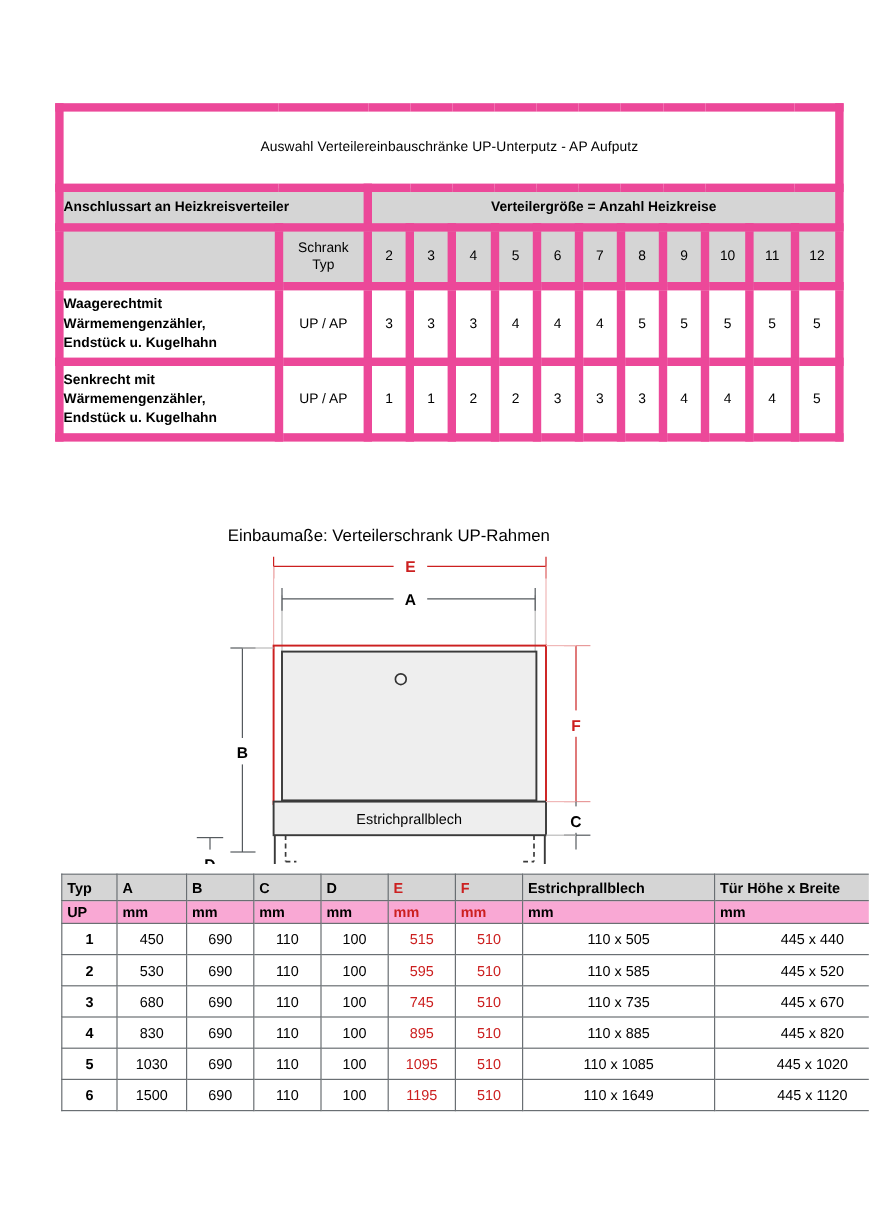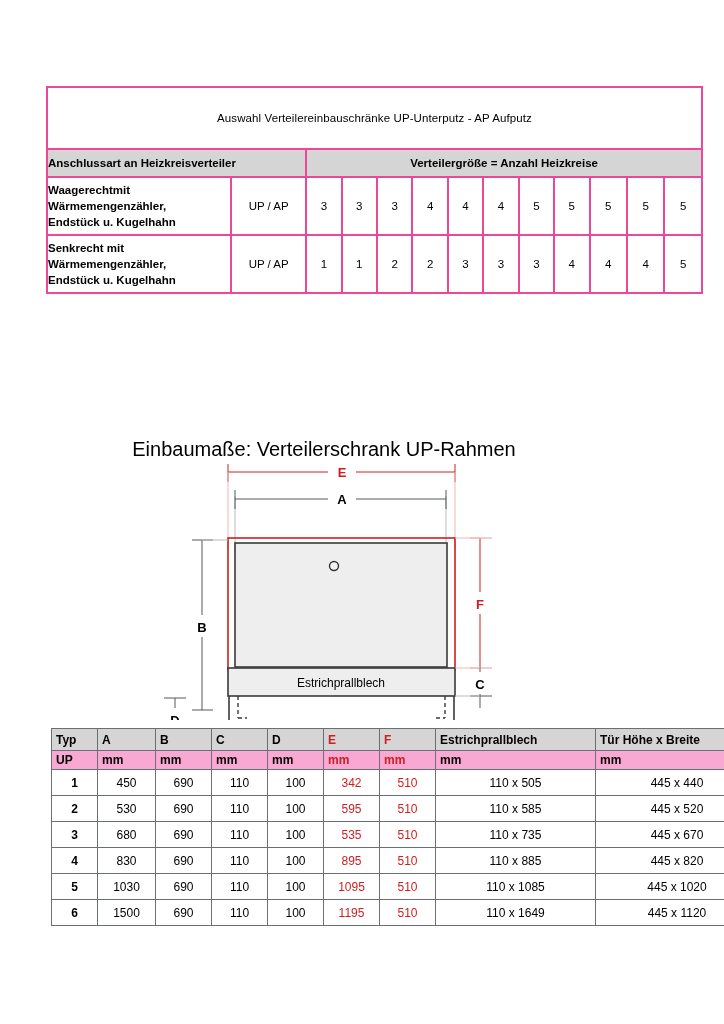--- a/index.html
+++ b/index.html
@@ -19,21 +19,21 @@
   
   #table-selection {
     position: absolute;
     left: 46px;
     top: 86px;
     width: 657px;
     border-collapse: collapse;
     table-layout: fixed;
   }
   #table-selection td {
-    border: 2px solid #ec4899;
+    border: 7px solid #ec4899;
     padding: 0;
     font-size: 11.5px;
     vertical-align: middle;
   }
   .t1-title-cell {
     height: 60px;
     text-align: center;
     font-size: 14.5px;
     background: #ffffff;
     letter-spacing: .1px;
@@ -89,21 +89,21 @@
     top: 430px;
     width: 724px;
     height: 290px;
   }
   #diagram-heading {
     position: absolute;
     left: 0;
     top: 8px;
     width: 648px;
     text-align: center;
-    font-size: 20px;
+    font-size: 14px;
   }
   #diagram-svg {
     position: absolute;
     left: 150px;
     top: 30px;
   }
 
   
   #table-dimensions {
     position: absolute;
@@ -163,20 +163,38 @@
       <col style="width:37px">
   </colgroup>
   <tbody>
     <tr>
       <td class="t1-title-cell" colspan="13">Auswahl Verteilereinbauschränke UP-Unterputz - AP Aufputz</td>
     </tr>
     <tr>
       <td class="t1-head-left" colspan="2">Anschlussart an Heizkreisverteiler</td>
       <td class="t1-head" colspan="11">Verteilergröße = Anzahl Heizkreise</td>
     </tr>
+    <tr>
+      <td class="t1-blank"></td>
+      <td class="t1-schrank">
+        <span>Schrank</span><br>
+        <span>Typ</span>
+      </td>
+      <td class="t1-num">2</td>
+      <td class="t1-num">3</td>
+      <td class="t1-num">4</td>
+      <td class="t1-num">5</td>
+      <td class="t1-num">6</td>
+      <td class="t1-num">7</td>
+      <td class="t1-num">8</td>
+      <td class="t1-num">9</td>
+      <td class="t1-num">10</td>
+      <td class="t1-num">11</td>
+      <td class="t1-num">12</td>
+    </tr>
 
 
     <tr>
       <td class="t1-rowlabel">
         <span>Waagerechtmit</span><br>
         <span>Wärmemengenzähler,</span><br>
         <span>Endstück u. Kugelhahn</span>
       </td>
       <td class="t1-type">UP / AP</td>
       <td class="t1-val">3</td>
@@ -335,21 +353,21 @@
       <td class="t2-u">mm</td>
       <td class="t2-u">mm</td>
     </tr>
 
     <tr>
       <td class="t2-typ">1</td>
       <td class="t2-d">450</td>
       <td class="t2-d">690</td>
       <td class="t2-d">110</td>
       <td class="t2-d">100</td>
-      <td class="t2-d red">342</td>
+      <td class="t2-d red">515</td>
       <td class="t2-d red">510</td>
       <td class="t2-d">110 x 505</td>
       <td class="t2-d">445 x 440</td>
     </tr>
     <tr>
       <td class="t2-typ">2</td>
       <td class="t2-d">530</td>
       <td class="t2-d">690</td>
       <td class="t2-d">110</td>
       <td class="t2-d">100</td>
@@ -357,21 +375,21 @@
       <td class="t2-d red">510</td>
       <td class="t2-d">110 x 585</td>
       <td class="t2-d">445 x 520</td>
     </tr>
     <tr>
       <td class="t2-typ">3</td>
       <td class="t2-d">680</td>
       <td class="t2-d">690</td>
       <td class="t2-d">110</td>
       <td class="t2-d">100</td>
-      <td class="t2-d red">535</td>
+      <td class="t2-d red">745</td>
       <td class="t2-d red">510</td>
       <td class="t2-d">110 x 735</td>
       <td class="t2-d">445 x 670</td>
     </tr>
     <tr>
       <td class="t2-typ">4</td>
       <td class="t2-d">830</td>
       <td class="t2-d">690</td>
       <td class="t2-d">110</td>
       <td class="t2-d">100</td>

